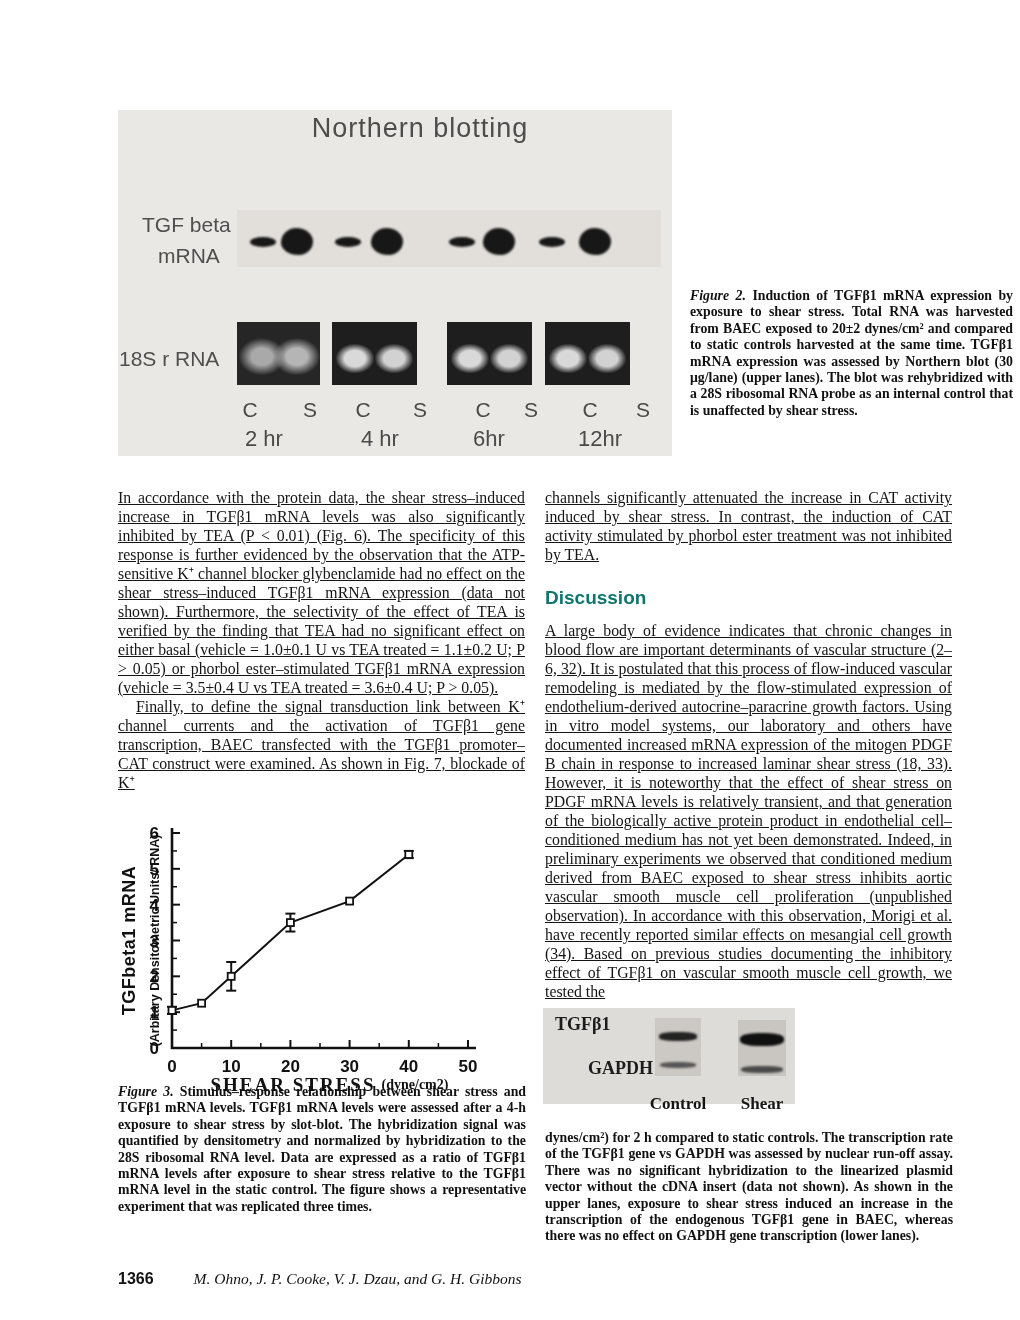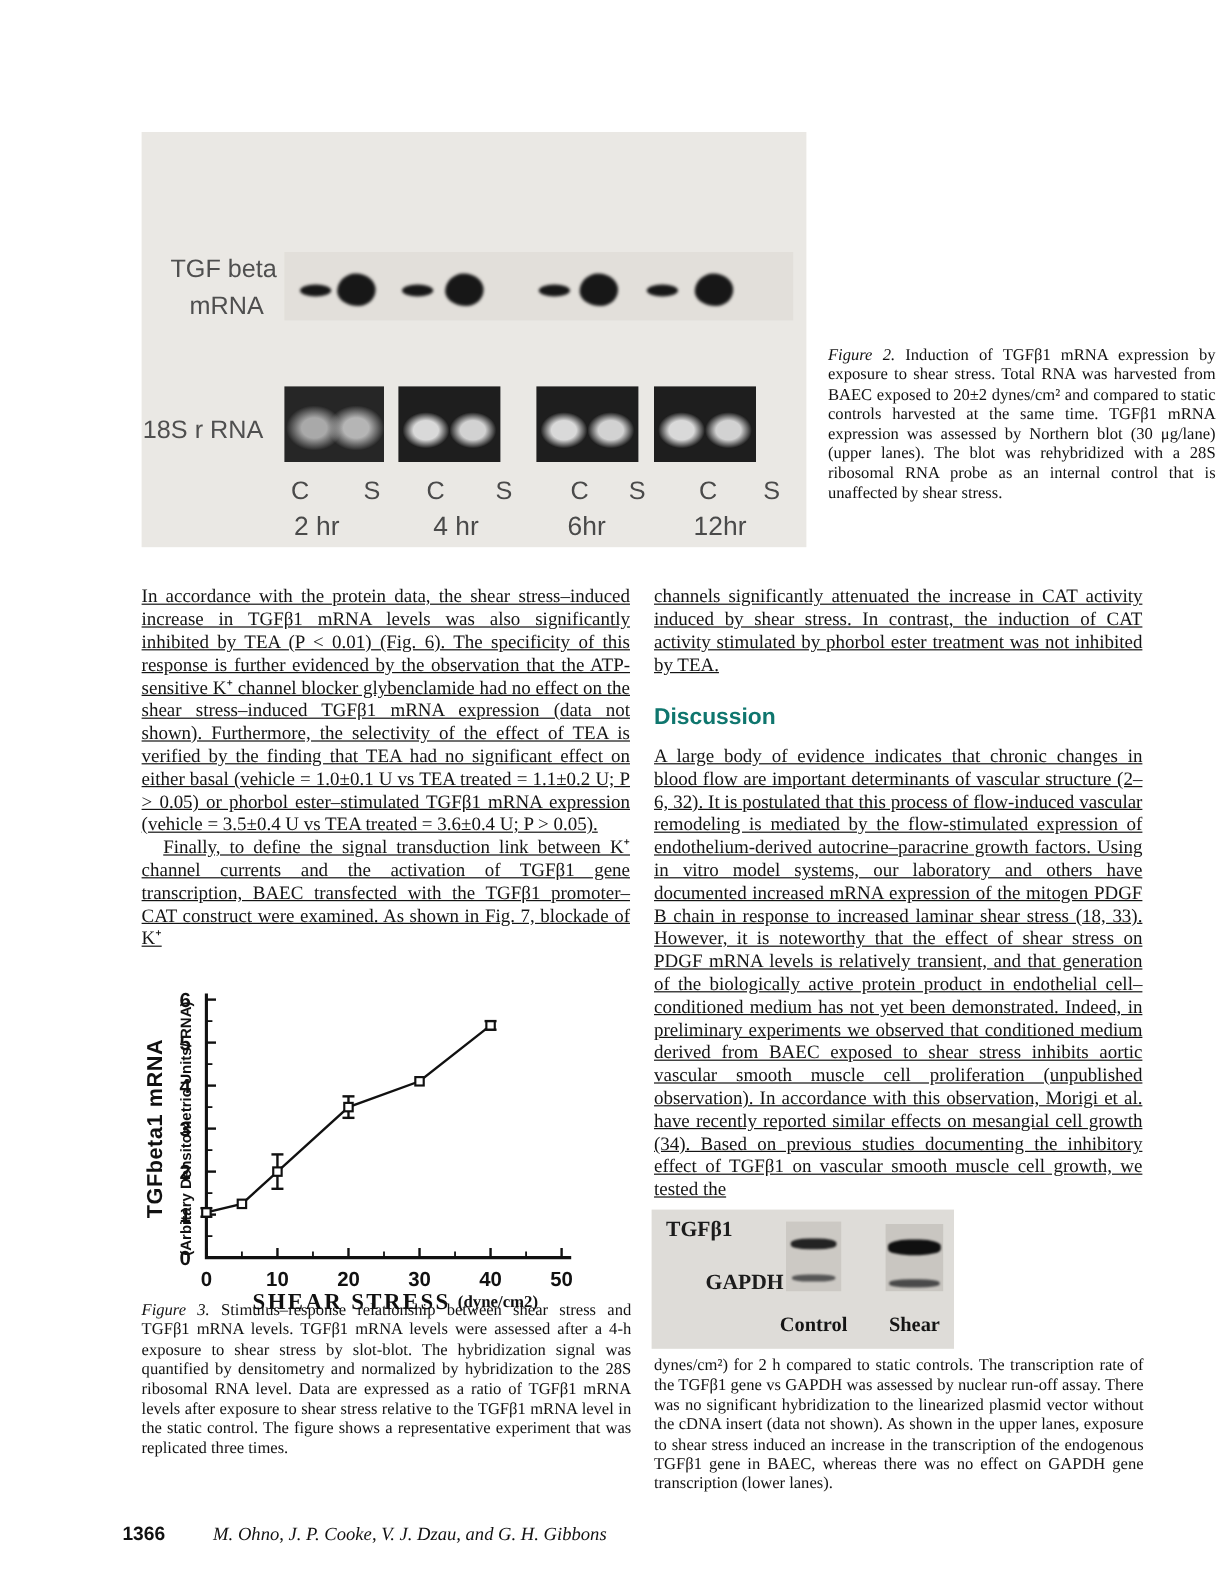--- a/index.html
+++ b/index.html
@@ -46,21 +46,21 @@
   .lane-lbl{
     position:absolute;top:288px;width:24px;text-align:center;
     font-family:"Liberation Sans",sans-serif;font-size:21px;color:#4a4a4a;
   }
   .time-lbl{
     position:absolute;top:316px;width:70px;
     font-family:"Liberation Sans",sans-serif;font-size:22px;color:#4a4a4a;
   }
   
   .cap{
-    position:absolute;font-size:13.8px;line-height:16.4px;text-align:justify;color:#111;
+    position:absolute;font-size:13.8px;line-height:16.4px;text-align:justify;color:#111;font-weight:bold;
   }
   .cap i{font-style:italic;}
   .fig2cap{left:690px;top:288px;width:323px;}
   .fig3cap{left:118px;top:1084px;width:408px;}
   .fig4side{left:800px;top:1012px;width:213px;text-align:left;}
   .fig4bottom{left:545px;top:1130px;width:408px;}
   
   .col{position:absolute;top:488px;width:407px;font-size:15.8px;line-height:19px;text-align:justify;}
   .col-left{left:118px;}
   .col-right{left:545px;}
@@ -72,42 +72,43 @@
   }
   
   #chart-svg{position:absolute;left:115px;top:815px;}
   #chart-svg .tick{font:bold 17px "Liberation Sans",sans-serif;fill:#111;}
   #chart-svg .xlabel{font:bold 19px "Liberation Serif",serif;letter-spacing:2px;fill:#111;}
   #chart-svg .xlabel-units{font:bold 14px "Liberation Serif",serif;fill:#111;}
   #chart-svg .ylabel{font:bold 18px "Liberation Sans",sans-serif;letter-spacing:.5px;fill:#111;}
   #chart-svg .ylabel2{font:bold 12.5px "Liberation Sans",sans-serif;fill:#111;}
   
   .fig4-scan{
-    position:absolute;left:543px;top:1008px;width:252px;height:116px;background:#dedcd8;
+    position:absolute;left:543px;top:1008px;width:252px;height:96px;background:#dedcd8;
   }
   .fig4-lbl{
     position:absolute;font-family:"Liberation Serif",serif;font-weight:bold;font-size:18px;color:#1c1c1c;
   }
   .fig4-lane{position:absolute;}
   .fig4-band{position:absolute;border-radius:40%;filter:blur(1px);}
   .fig4-lanelbl{
     position:absolute;top:86px;width:80px;text-align:center;
     font-family:"Liberation Serif",serif;font-weight:bold;font-size:17px;color:#151515;
   }
   
-  .footer{position:absolute;top:1270px;left:102px;width:840px;}
+  .footer{position:absolute;top:1270px;left:118px;width:840px;}
   .pgnum{font-family:"Liberation Sans",sans-serif;font-weight:bold;font-size:16px;color:#111;}
   .authors{font-style:italic;font-size:15.5px;margin-left:36px;color:#111;}
 </style>
 </head>
 <body>
 
 <div class="page">
 
   <section class="fig2-scan">
+    <div class="scan-title">Northern blotting</div>
 
     <div class="scan-lbl lbl-tgf1">TGF beta</div>
     <div class="scan-lbl lbl-tgf2">mRNA</div>
 
     <div class="band-strip">
       <div class="band band-c" style="left:13px;top:27px;"></div>
       <div class="band band-s" style="left:44px;top:18px;"></div>
       <div class="band band-c" style="left:98px;top:27px;"></div>
       <div class="band band-s" style="left:134px;top:18px;"></div>
       <div class="band band-c" style="left:212px;top:27px;"></div>

